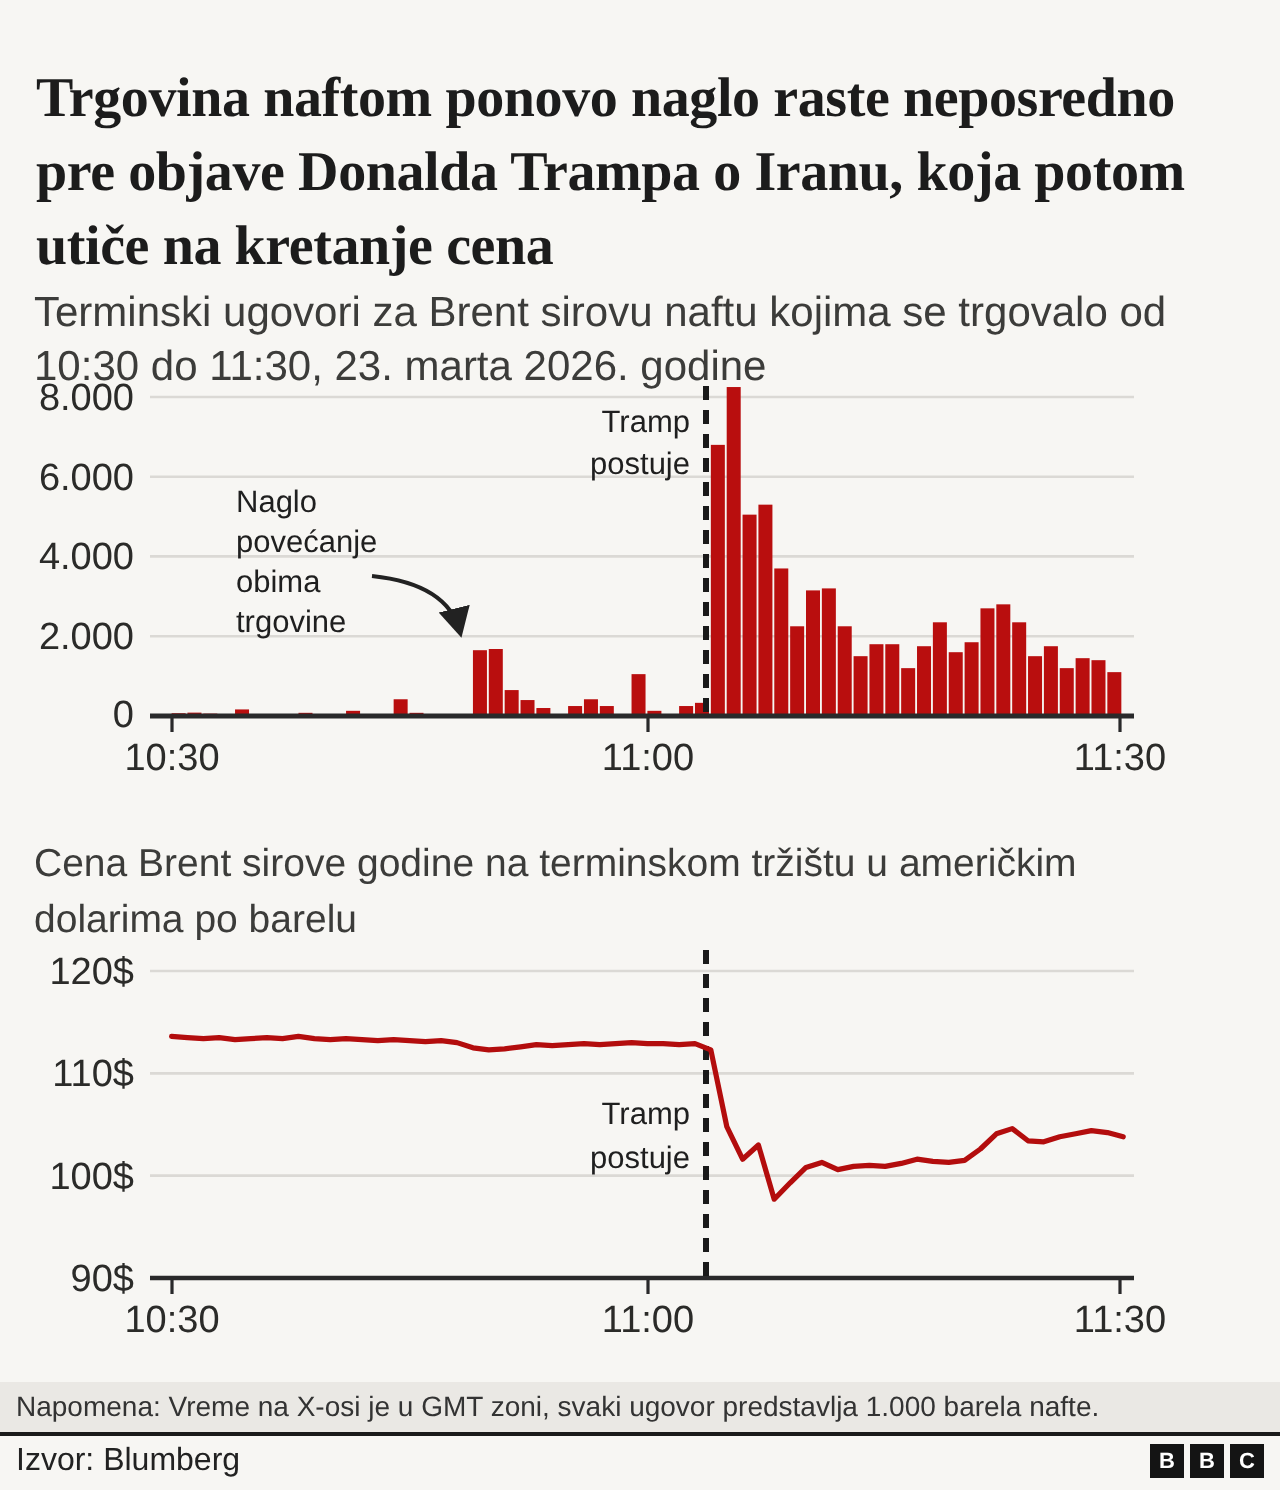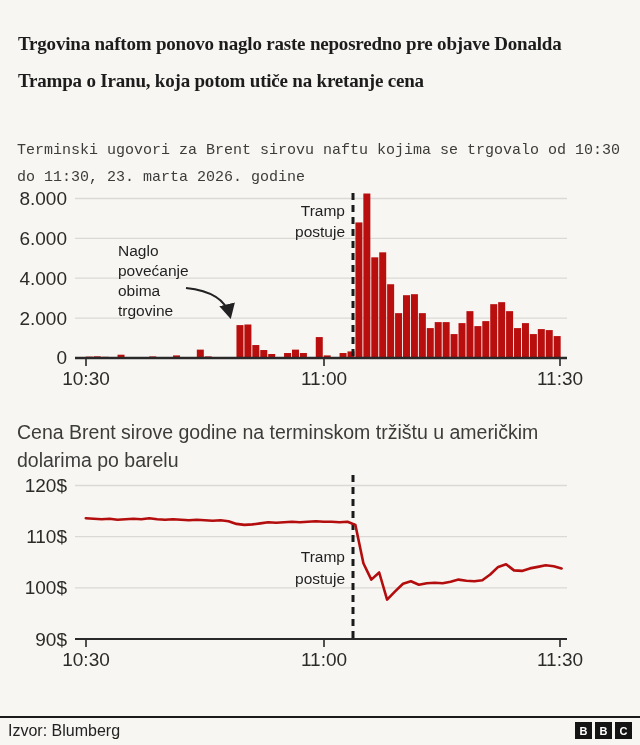--- a/index.html
+++ b/index.html
@@ -1,22 +1,22 @@
 <!DOCTYPE html>
 <html><head>
 <meta charset="utf-8">
 <style>
   html,body{margin:0;padding:0;background:#f7f6f3;}
   .graphic{position:relative;width:640px;height:745px;background:#f7f6f3;overflow:hidden;
            font-family:"Liberation Sans",sans-serif;color:#222;}
   .headline{position:absolute;top:12px;left:18px;width:606px;
             font-family:"Liberation Serif","DejaVu Serif",serif;font-weight:700;
-            font-size:19px;line-height:37px;color:#1c1c1c;letter-spacing:-0.2px;}
+            font-size:28px;line-height:37px;color:#1c1c1c;letter-spacing:-0.2px;}
   .subtitle1{position:absolute;top:122px;left:17px;width:606px;
-             font-size:15px;line-height:27px;color:#3c3c3a;font-family:Liberation Mono, monospace;}
+             font-size:21px;line-height:27px;color:#3c3c3a;}
   .subtitle2{position:absolute;top:398px;left:17px;width:600px;
              font-size:19.5px;line-height:28px;color:#3c3c3a;}
   svg text{font-family:"Liberation Sans",sans-serif;fill:#2b2b29;}
   .ylab,.xlab{font-size:19px;}
   .ann{font-size:15.5px;fill:#1f1f1f;}
   .chart-svg{position:absolute;left:0;}
   #chart1{top:185px;}
   #chart2{top:470px;}
   .note-band{position:absolute;top:691px;left:0;width:640px;height:26px;background:#eae8e4;}
   .note-text{position:absolute;top:4px;left:8px;font-size:14px;color:#333;}
@@ -161,20 +161,23 @@
       <text class="xlab" x="560" y="196" text-anchor="middle">11:30</text>
     </g>
     <line x1="353" y1="5" x2="353" y2="169" stroke="#1a1a1a" stroke-width="3" stroke-dasharray="7 5"></line>
     <g>
       <text class="ann" x="345" y="92" text-anchor="end">Tramp</text>
       <text class="ann" x="345" y="114" text-anchor="end">postuje</text>
     </g>
     <polyline id="price-line" fill="none" stroke="#b30d0d" stroke-width="2.6" stroke-linejoin="round" stroke-linecap="round" points="85.8,48.2 93.7,48.8 101.7,49.3 109.6,48.8 117.5,49.8 125.4,49.3 133.4,48.8 141.3,49.3 149.2,48.2 157.2,49.3 165.1,49.8 173.0,49.3 181.0,49.8 188.9,50.3 196.8,49.8 204.8,50.3 212.7,50.8 220.6,50.3 228.5,51.3 236.5,53.9 244.4,54.9 252.3,54.4 260.3,53.4 268.2,52.3 276.1,52.8 284.1,52.3 292.0,51.8 299.9,52.3 307.8,51.8 315.8,51.3 323.7,51.8 331.6,51.8 339.6,52.3 347.5,51.8 355.4,54.9 363.4,93.3 371.3,109.6 379.2,102.5 387.1,129.6 395.1,121.4 403.0,113.7 410.9,111.2 418.9,114.8 426.8,113.2 434.7,112.7 442.6,113.2 450.6,111.7 458.5,109.6 466.4,110.7 474.4,111.2 482.3,110.2 490.2,104.5 498.2,96.9 506.1,94.3 514.0,100.4 521.9,100.9 529.9,98.4 537.8,96.9 545.7,95.3 553.7,96.3 561.6,98.4"></polyline>
   </svg>
 
+  <div class="note-band">
+    <span class="note-text">Napomena: Vreme na X-osi je u GMT zoni, svaki ugovor predstavlja 1.000 barela nafte.</span>
+  </div>
   <div class="rule"></div>
   <div class="source-row">
     <span class="source-text">Izvor: Blumberg</span>
     <div class="bbc-logo">
       <span class="bbc-block">B</span>
       <span class="bbc-block">B</span>
       <span class="bbc-block">C</span>
     </div>
   </div>
 </div>

